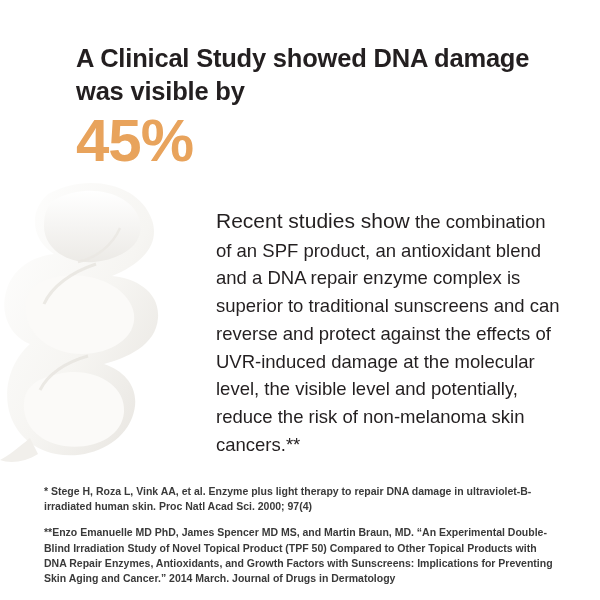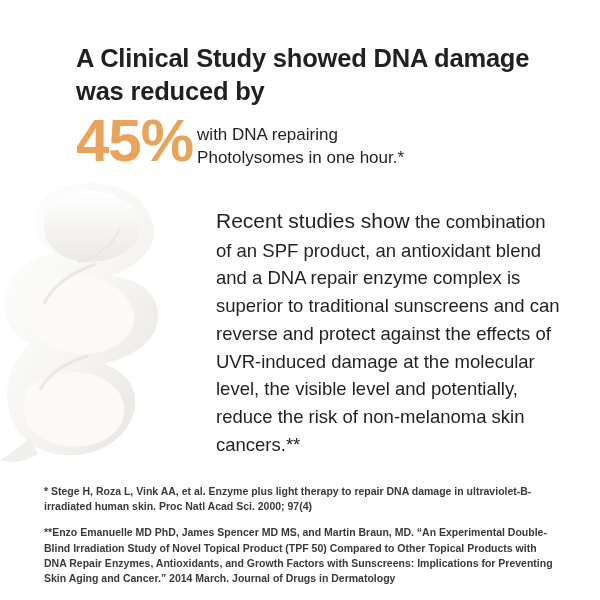--- a/index.html
+++ b/index.html
@@ -44,21 +44,21 @@
     width: 470px;
     display: flex;
     align-items: flex-start;
   }
   .stat-number {
     font-size: 60px;
     font-weight: bold;
     line-height: 0.95;
     color: #e8a35c;
     letter-spacing: -1px;
-    margin-right: 4px;
+    margin-right: 24px;
     white-space: nowrap;
   }
   .stat-text {
     font-size: 17px;
     line-height: 1.35;
     color: #231f20;
     padding-top: 12px;
   }
 
   
@@ -104,28 +104,27 @@
     margin-bottom: 12px;
   }
 </style>
 </head>
 <body>
 
 <div class="page">
 
   <div class="headline">
     <span>A Clinical Study showed DNA damage</span><br>
-    <span>was reduced by</span>
+    <span>was visible by</span>
   </div>
 
   <div class="stat-row">
     <div class="stat-number">45%</div>
     <div class="stat-text">
-      <span>with DNA repairing</span><br>
-      <span>Photolysomes in one hour.*</span>
+      <br>
     </div>
   </div>
 
   <div class="blob">
     <svg width="232" height="300" viewBox="0 0 232 300" xmlns="http://www.w3.org/2000/svg">
       <defs>
         <linearGradient id="creamGrad" x1="0" y1="0" x2="1" y2="1">
           <stop offset="0%" stop-color="#ffffff"></stop>
           <stop offset="55%" stop-color="#f6f5f2"></stop>
           <stop offset="100%" stop-color="#e6e3de"></stop>

